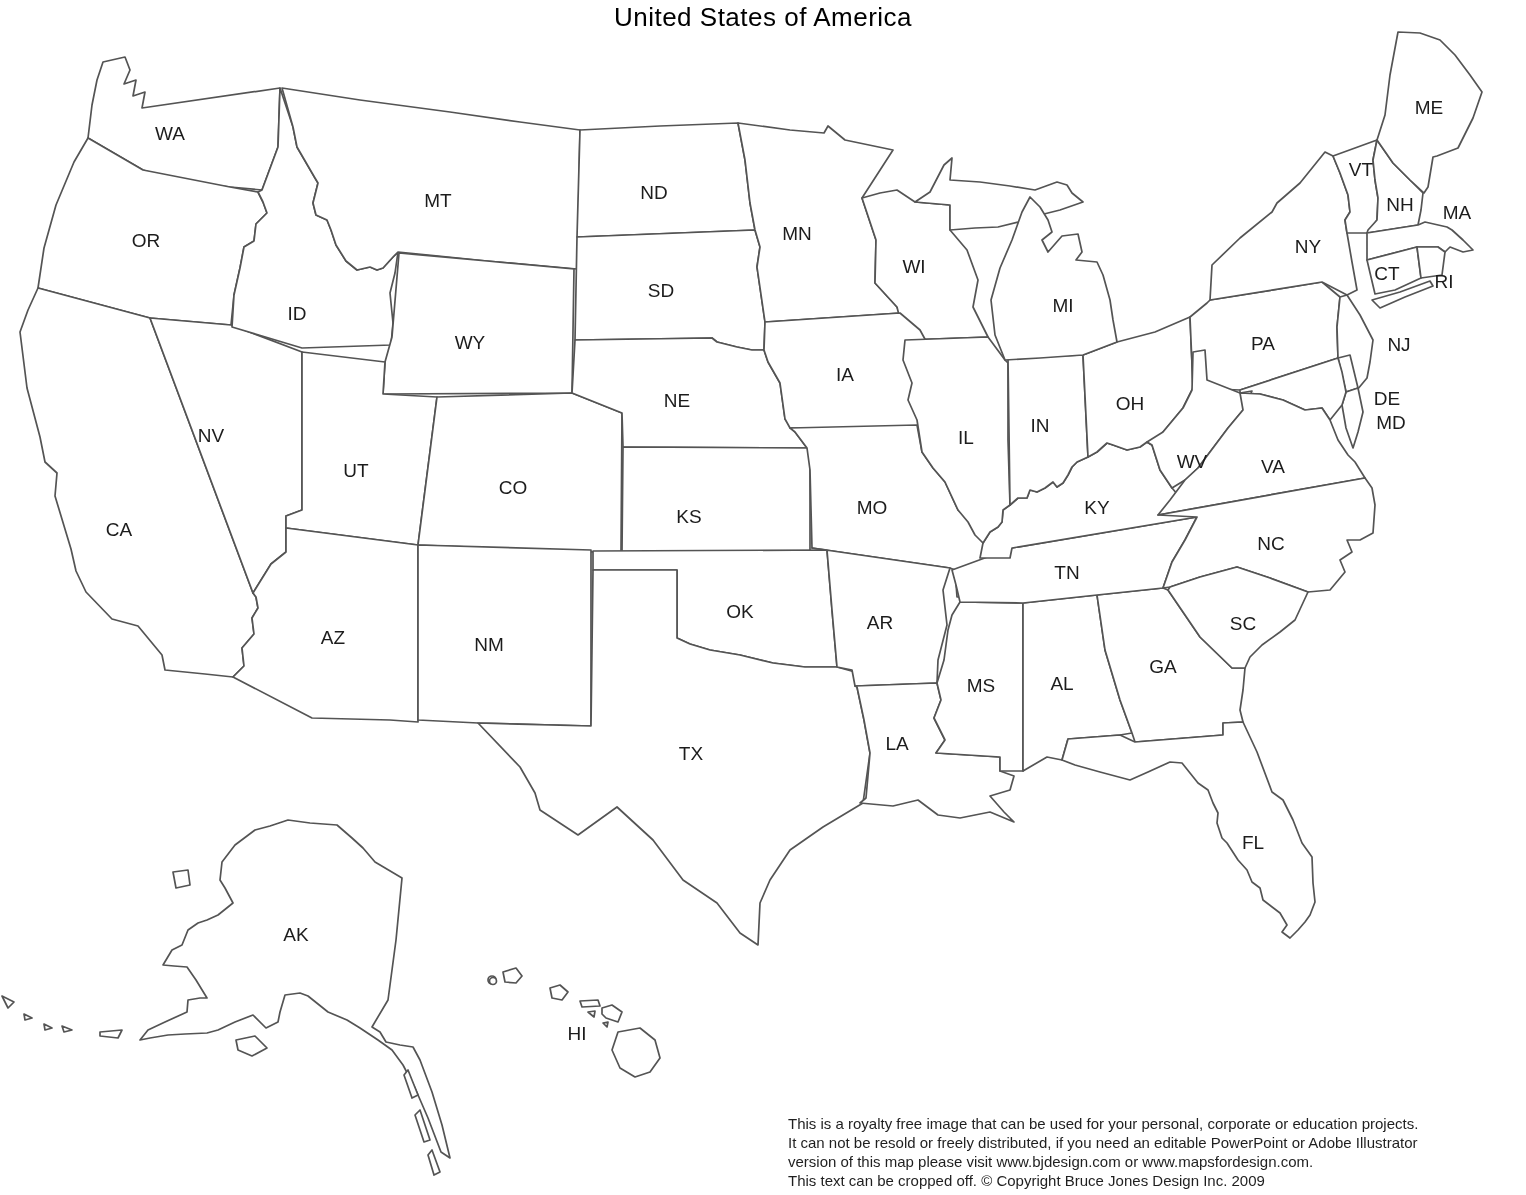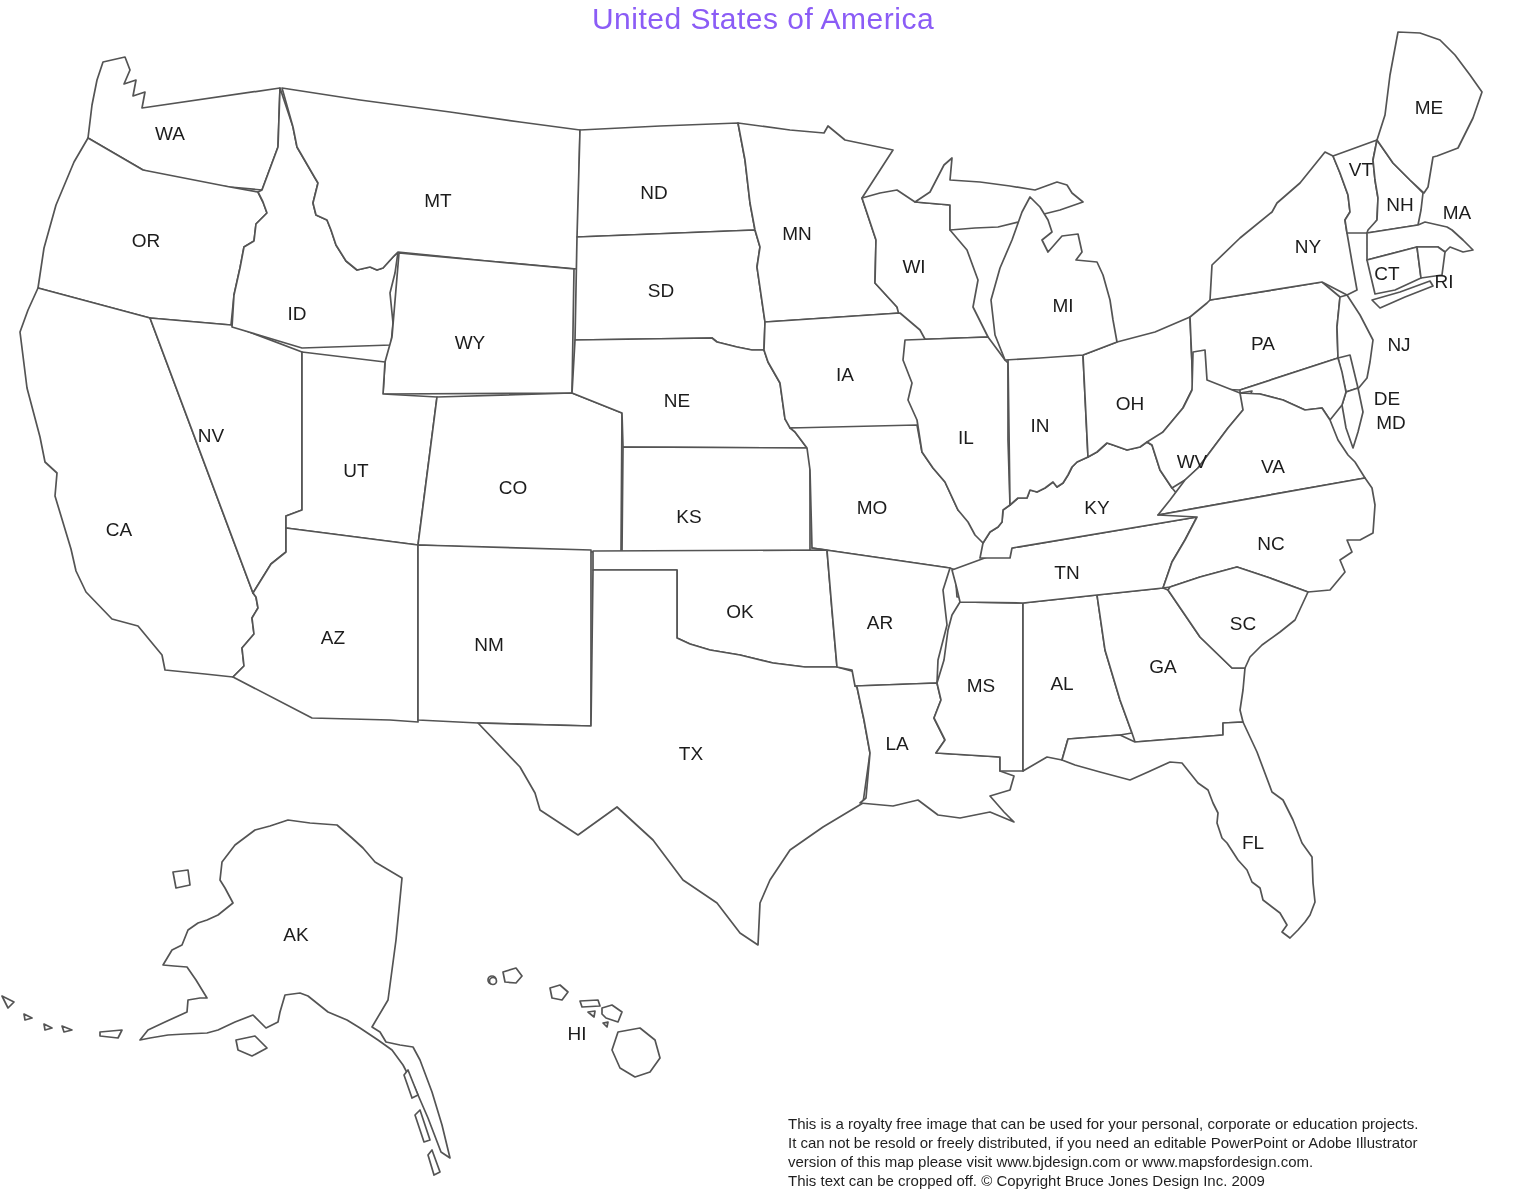--- a/index.html
+++ b/index.html
@@ -1,19 +1,19 @@
 <!DOCTYPE html>
 <html><head>
 <meta charset="utf-8">
 <style>
   html,body{margin:0;padding:0;background:#ffffff;}
   .page{position:relative;width:1526px;height:1195px;background:#fff;overflow:hidden;
         font-family:"Liberation Sans","DejaVu Sans",sans-serif;}
   .title{position:absolute;top:2px;left:0;width:100%;text-align:center;
-         font-size:30px;font-weight:400;color:#8b5cf6;letter-spacing:0.5px;}
+         font-size:26px;font-weight:400;color:#000000;letter-spacing:0.5px;}
   .map-wrap{position:absolute;top:0;left:0;}
   svg{display:block;}
   path,ellipse,circle{fill:#ffffff;stroke:#545454;stroke-width:1.7;stroke-linejoin:round;}
   .st-label{fill:#1c1c1c;font-family:"Liberation Sans","DejaVu Sans",sans-serif;
             font-size:19px;stroke:none;}
   .footer{position:absolute;left:788px;top:1114px;width:740px;
           font-size:15px;line-height:19px;color:#1f1f1f;}
   .footer div{white-space:nowrap;}
 </style>
 </head>

